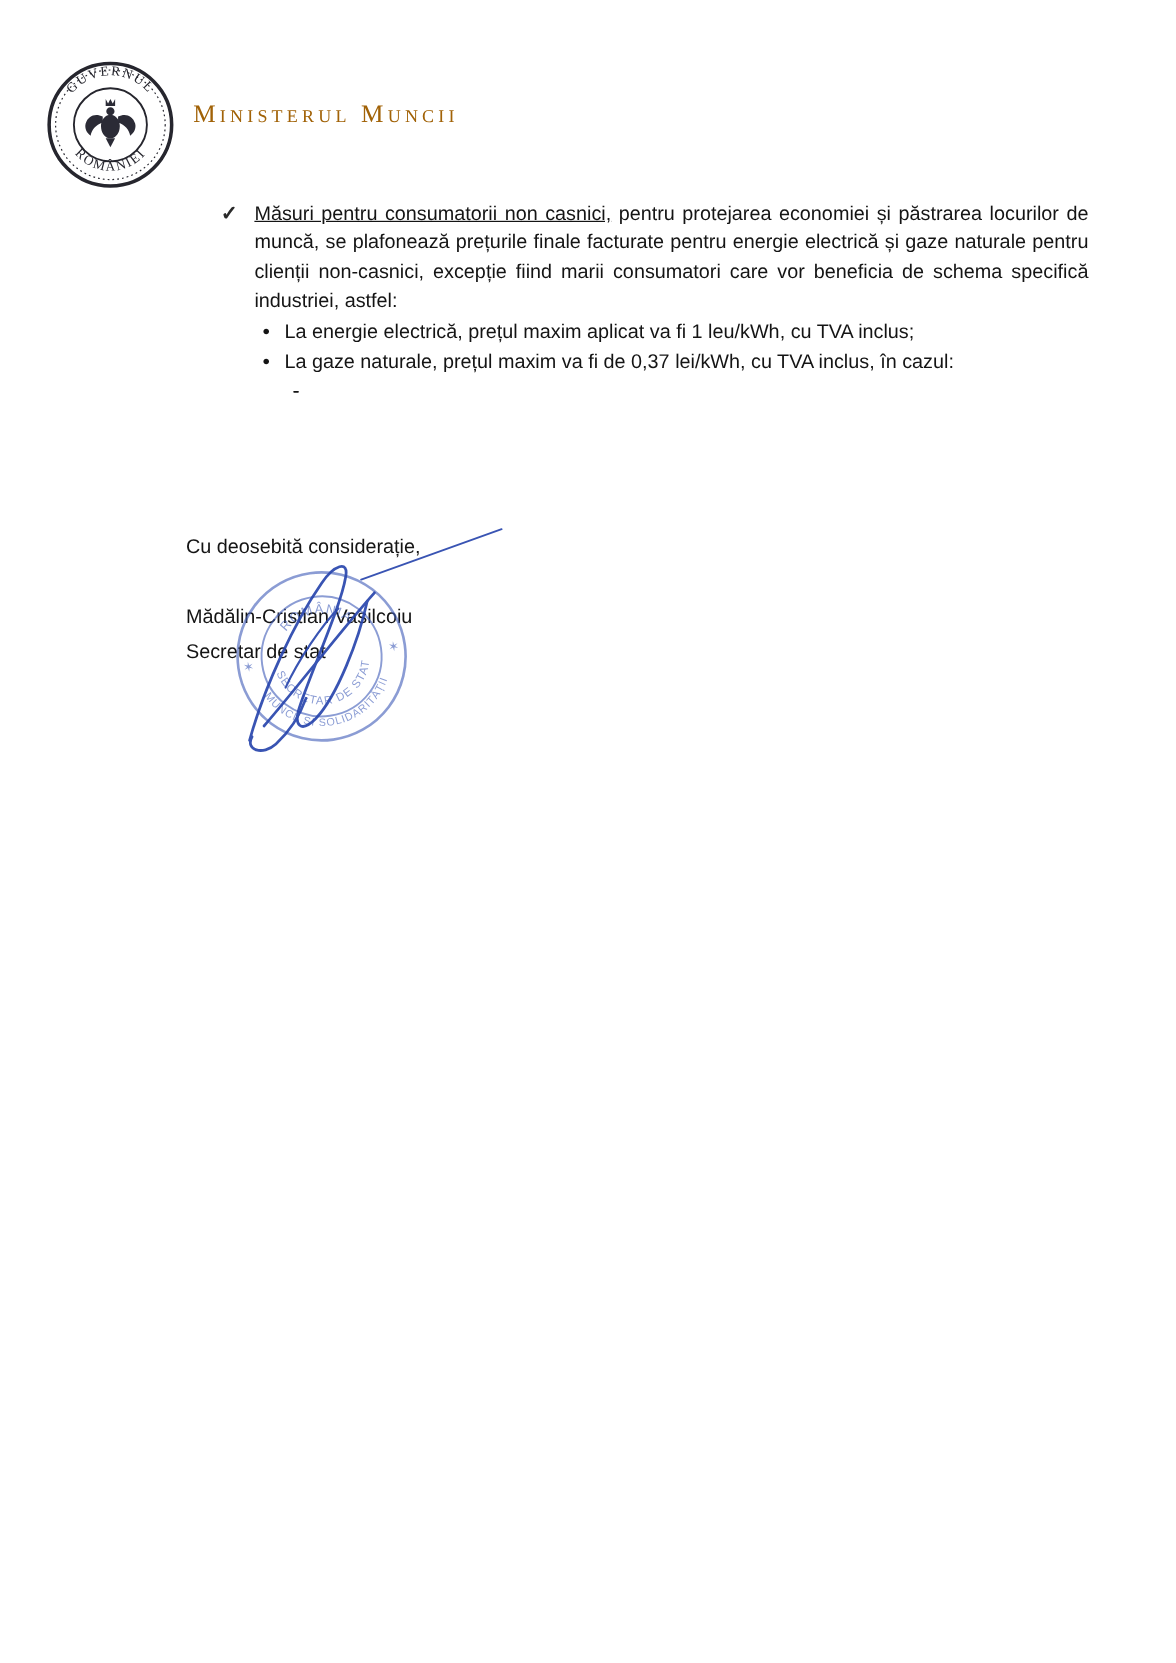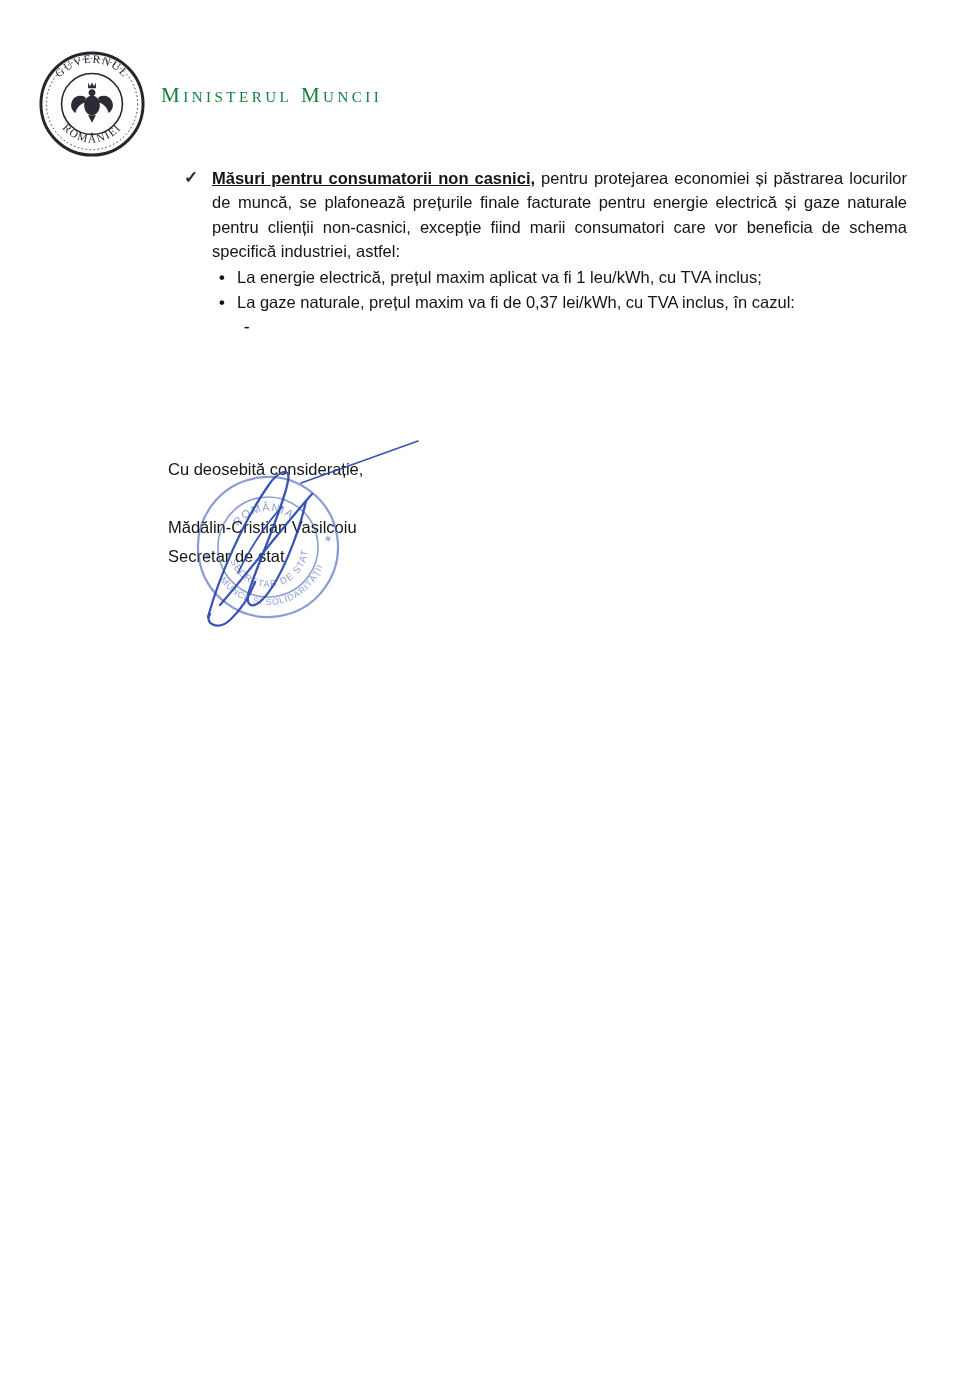--- a/index.html
+++ b/index.html
@@ -11,49 +11,49 @@
     font-family:"Liberation Sans", sans-serif;
     color:#141414;
     overflow:hidden;
   }
   
   .seal{position:absolute;left:38px;top:50px;width:108px;height:108px;}
   .ministry{
     position:absolute;left:161px;top:82px;
     font-family:"Liberation Serif", serif;
     font-variant:small-caps;
-    color:#15803d;
+    color:#a16207;
     font-size:21px;
     letter-spacing:3.5px;
     line-height:27px;
   }
   
   .content{position:absolute;left:212px;top:166px;width:695px;}
   .intro{position:relative;margin:0;text-align:justify;font-size:16.5px;line-height:24.4px;}
   .checkmark{
     position:absolute;left:-28px;top:0;
     font-size:17px;color:#2a2a2a;font-weight:600;
   }
-  .lead{font-weight:bold;text-decoration:underline;}
+  .lead{font-weight:normal;text-decoration:underline;}
   ul.bullets{list-style:none;margin:1px 0 0 0;padding:0;}
   ul.bullets > li{
     position:relative;padding-left:25px;
     font-size:16.5px;line-height:25px;text-align:left;
   }
   ul.bullets .marker{position:absolute;left:7px;top:0;font-weight:bold;}
   ul.bullets .b{font-weight:normal;}
   ul.dashes{list-style:none;margin:0;padding:0;}
   ul.dashes > li{
     position:relative;padding-left:48px;
     font-size:16.5px;line-height:23.8px;text-align:justify;
     margin:0;
   }
   ul.dashes .marker{position:absolute;left:32px;top:0;}
   
-  .closing-line{position:absolute;left:155px;font-size:16.5px;margin:13px;text-align:right;}
+  .closing-line{position:absolute;left:155px;font-size:16.5px;margin:0;text-align:right;}
   .salutation{top:447px;}
   .signer-name{top:505px;}
   .signer-title{top:534px;}
   .sig-art{position:absolute;left:150px;top:423px;width:300px;height:220px;pointer-events:none;}
   .seal svg, .sig-art svg{display:block;width:100%;height:100%;}
 </style>
 </head>
 <body>
 
 <div class="page">

